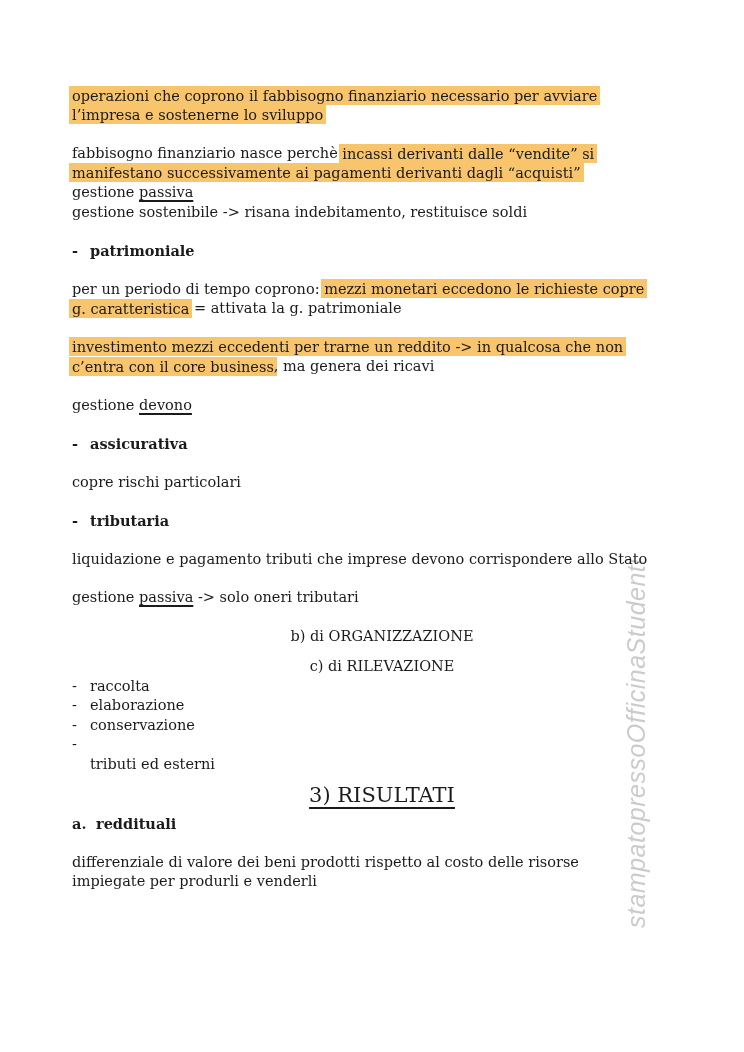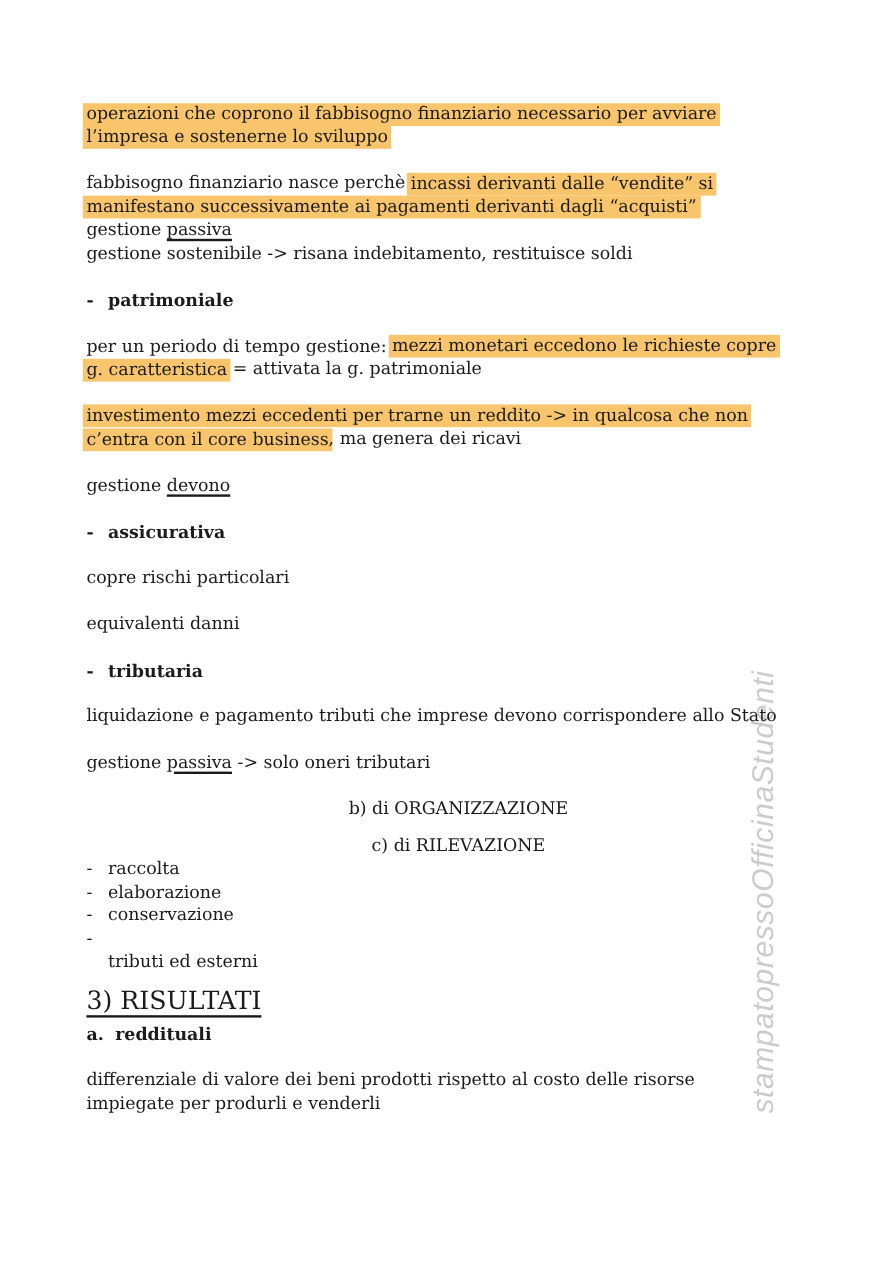--- a/index.html
+++ b/index.html
@@ -46,21 +46,21 @@
   .letter-head { display: flex; font-weight: bold; margin: 0 0 19px 0; }
   .letter-head .marker { flex: 0 0 24px; }
   .li { display: flex; }
   .li-cont { padding-left: 18px; }
   .list-block { margin: 0 0 0 0; }
   .center { text-align: center; }
   .center-head { margin: 0 0 11px 0; }
   .section-title {
     font-size: 21px;
     line-height: 26px;
-    text-align: left;
+    text-align: center;
     margin: 8px 0 6px 0;
   }
   .section-title .u2 {
     text-decoration: underline;
     text-decoration-thickness: 2px;
     text-underline-offset: 5px;
   }
   .watermark {
     position: absolute;
     left: 622px;
@@ -96,21 +96,21 @@
       <span class="ln"><span>gestione </span><span class="u">passiva</span></span>
       <span class="ln"><span>gestione sostenibile -&gt; risana indebitamento, restituisce soldi</span></span>
     </div>
 
     <div class="bullet-head">
       <span class="marker">-</span>
       <span>patrimoniale</span>
     </div>
 
     <div class="para">
-      <span class="ln"><span>per un periodo di tempo gestione: </span><span class="hl">mezzi monetari eccedono le richieste copre</span></span>
+      <span class="ln"><span>per un periodo di tempo coprono: </span><span class="hl">mezzi monetari eccedono le richieste copre</span></span>
       <span class="ln"><span class="hl">g. caratteristica</span><span> = attivata la g. patrimoniale</span></span>
     </div>
 
     <div class="para">
       <span class="ln"><span class="hl">investimento mezzi eccedenti per trarne un reddito -&gt; in qualcosa che non</span></span>
       <span class="ln"><span class="hl">c’entra con il core business</span><span>, ma genera dei ricavi</span></span>
     </div>
 
     <div class="para">
       <span class="ln"><span>gestione </span><span class="u">devono</span></span>
@@ -119,21 +119,20 @@
     <div class="bullet-head">
       <span class="marker">-</span>
       <span>assicurativa</span>
     </div>
 
     <div class="para">
       <span class="ln"><span>copre rischi particolari</span></span>
     </div>
 
     <div class="para">
-      <span class="ln"><span>equivalenti danni</span></span>
     </div>
 
     <div class="bullet-head">
       <span class="marker">-</span>
       <span>tributaria</span>
     </div>
 
     <div class="para">
       <span class="ln"><span>liquidazione e pagamento tributi che imprese devono corrispondere allo Stato</span></span>
     </div>

